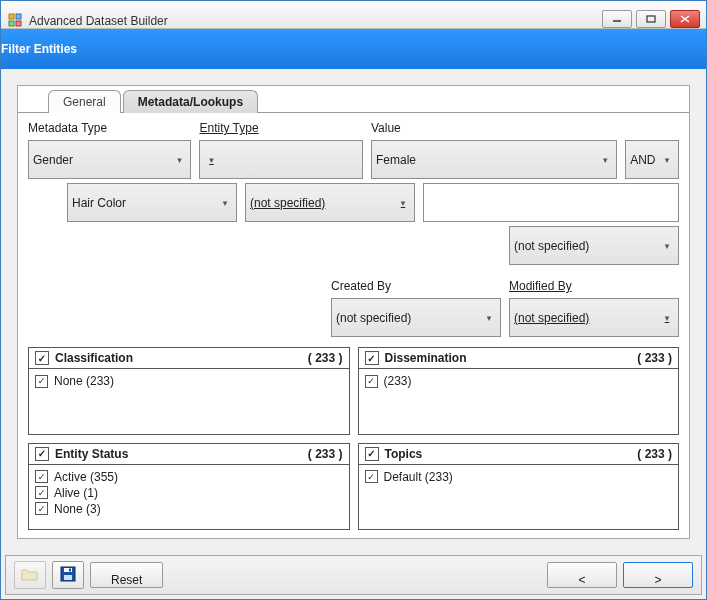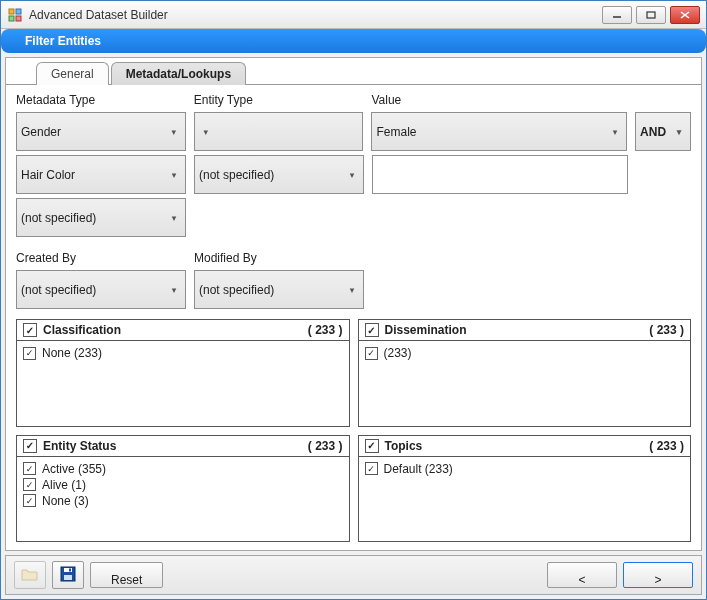--- a/index.html
+++ b/index.html
@@ -1,36 +1,36 @@
 <!DOCTYPE html>
 <html><head>
 <meta charset="utf-8">
 <style>
   * { box-sizing: border-box; }
   html, body { margin: 0; padding: 0; font-family: "Segoe UI", Tahoma, sans-serif; font-size: 12px; color: #222; background: #fff; }
   .window { width: 707px; height: 600px; border: 1px solid #3a7ebf; background: #f0f0f0; display: flex; flex-direction: column; box-shadow: 0 0 4px rgba(0,0,0,0.2); }
-  .titlebar { height: 28px; background: linear-gradient(#fdfdfd, #e9e9e9); display: flex; align-items: center; padding: 0 6px; border-bottom: 1px solid #bcbcbc; }
+  .titlebar { height: 28px; background: linear-gradient(#fdfdfd, #e9e9e9); display: flex; align-items: flex-end; padding: 0 6px; border-bottom: 1px solid #bcbcbc; }
   .titlebar .app-icon { width: 16px; height: 16px; margin-right: 6px; display: flex; align-items: center; justify-content: center; }
   .titlebar .title { flex: 1; font-size: 12px; color: #333; }
   .win-buttons { display: flex; gap: 4px; }
   .win-btn { width: 30px; height: 18px; border: 1px solid #9a9a9a; border-radius: 2px; background: linear-gradient(#fdfdfd,#e3e3e3); display: flex; align-items: center; justify-content: center; font-size: 10px; color: #333; cursor: pointer; }
   .win-btn.close { background: linear-gradient(#f08080,#d43c2a); border-color: #a52a1f; color: #fff; }
-  .toolbar-strip { height: 24px; background: linear-gradient(#2e97ff, #1a7ae0); color: #fff; display: flex; align-items: center; padding: 0 24px; font-size: 12px; font-weight: 600; border-radius: 8px; }
-  .content-wrap { flex: 1; background: #fff; margin: 4px; border: 1px solid #a7a7a7; position: relative; display: flex; flex-direction: column; }
+  .toolbar-strip { height: 40px; background: linear-gradient(#2e97ff, #1a7ae0); color: #fff; display: flex; align-items: center; padding: 0 0; font-size: 12px; font-weight: 600; }
+  .content-wrap { flex: 1; background: #fff; margin: 16px; border: 1px solid #a7a7a7; position: relative; display: flex; flex-direction: column; }
   .tabs-row { height: 26px; display: flex; align-items: flex-end; padding-left: 30px; background: #fff; }
   .tab { padding: 4px 14px 4px 14px; border: 1px solid #9a9a9a; border-bottom: none; border-radius: 6px 6px 0 0; margin-right: 2px; font-size: 12px; background: #f3f3f3; cursor: pointer; position: relative; top: 1px; }
   .tab.active { background: linear-gradient(#e6e6e6,#d9d9d9); font-weight: 700; z-index: 2; }
   .tab.inactive { background: #fcfcfc; color: #444; }
   .tab-body { flex: 1; border-top: 1px solid #9a9a9a; padding: 8px 10px; display: flex; flex-direction: column; gap: 4px; overflow: hidden; }
-  .row { display: flex; gap: 8px; }
+  .row { display: flex; gap: 8px; justify-content: flex-end; }
   .col { display: flex; flex-direction: column; gap: 2px; }
   .col.meta { width: 170px; }
-  .col.entity { width: 170px; }
+  .col.entity { width: 170px; text-decoration: underline; }
   .col.value { width: 256px; }
-  .col.op { width: 56px; font-weight: bold; }
+  .col.op { width: 56px; }
   label.field-label { font-size: 12px; color: #222; margin-bottom: 1px; }
   .combo, .text-input {
     height: 39px; border: 1px solid #8e8e8e; background: linear-gradient(#f0f0f0,#e3e3e3);
     display: flex; align-items: center; padding: 0 4px; font-size: 12px; position: relative; cursor: pointer;
   }
   .text-input { background: #fff; cursor: text; }
   .combo .combo-text { flex: 1; overflow: hidden; white-space: nowrap; }
   .combo .combo-arrow { width: 14px; text-align: center; color: #555; font-size: 9px; }
   .panel-grid { display: grid; grid-template-columns: 1fr 1fr; grid-template-rows: 1fr 1fr; gap: 8px; flex: 1; margin-top: 6px; min-height: 0;}
   .panel { border: 1px solid #555; background: #fff; display: flex; flex-direction: column; }

